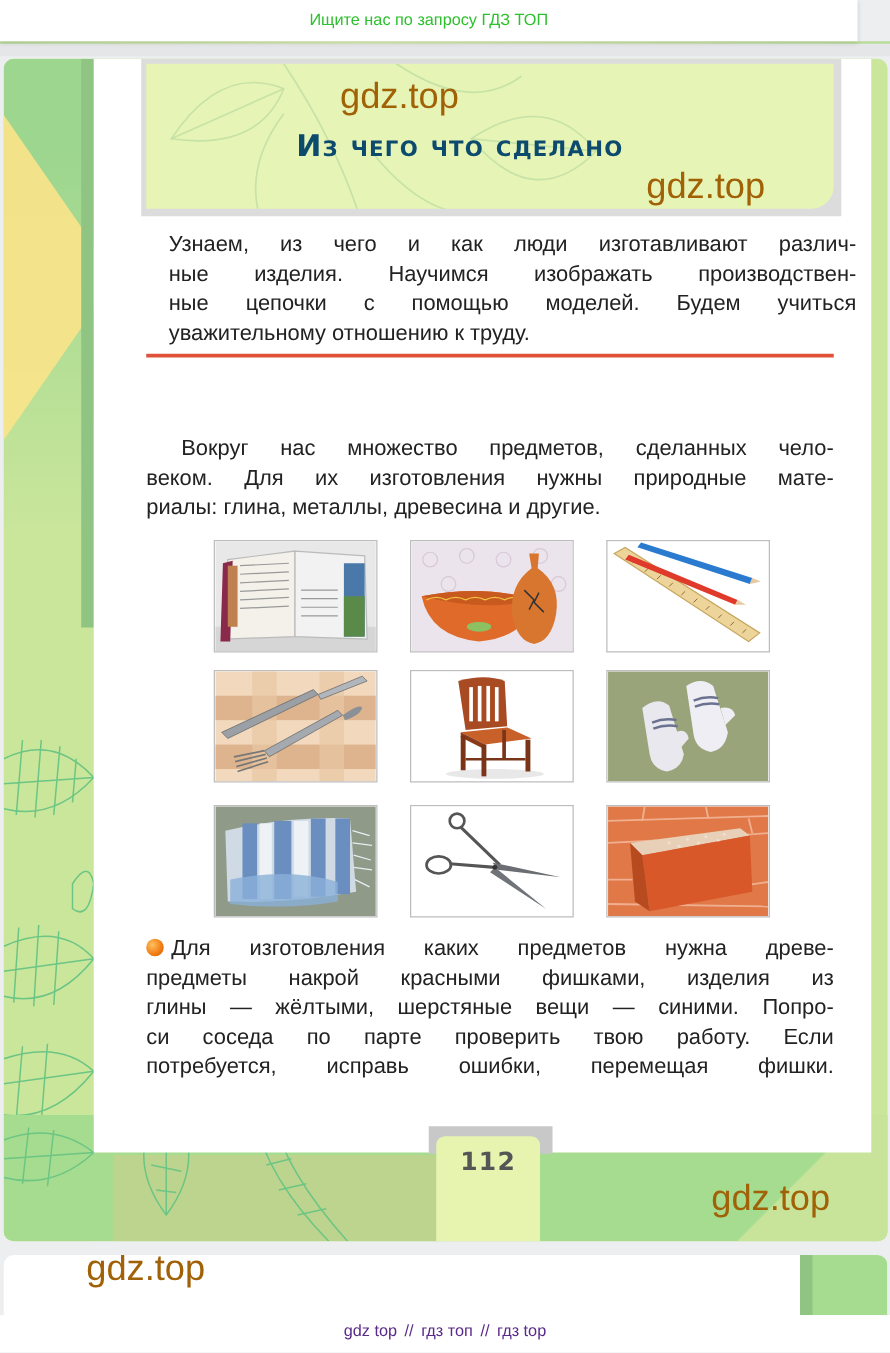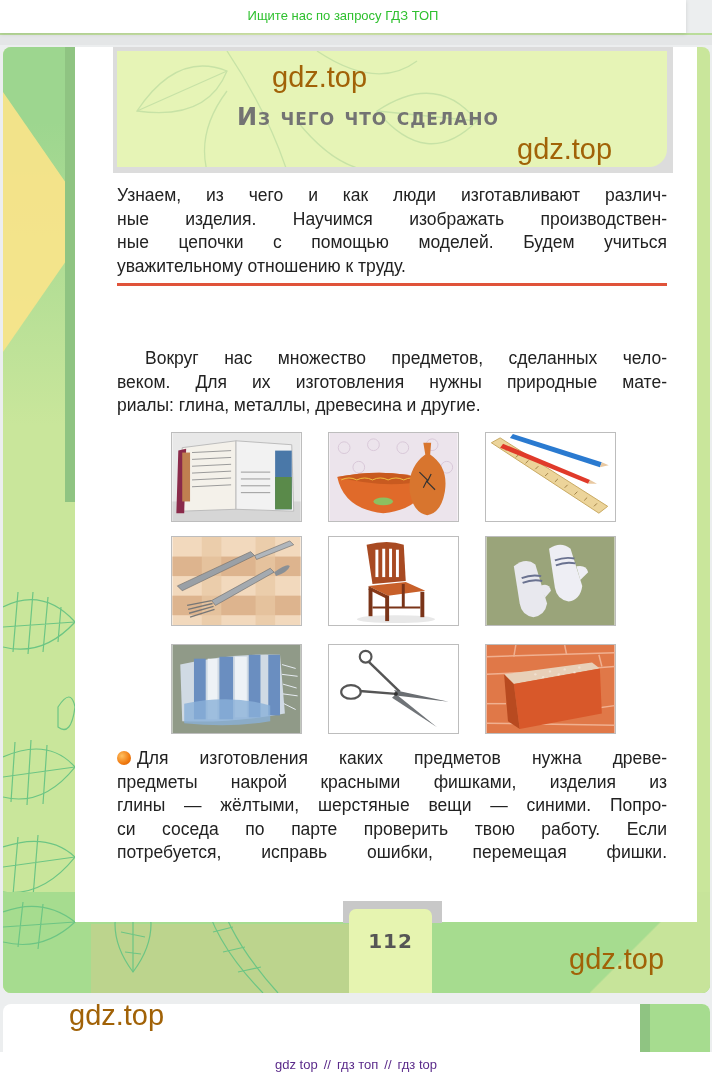--- a/index.html
+++ b/index.html
@@ -70,29 +70,29 @@
       background: #e6f4b6; border-radius: 0 0 18px 0;
       overflow: hidden;
     }
     .title-inner svg { position: absolute; left: 0; top: 0; }
     .wm { position: absolute; font-family: "Liberation Sans", sans-serif; color: #a16207; font-size: 29px; letter-spacing: 0; }
     .wm-1 { left: 155px; top: 10px; }
     .wm-2 { left: 400px; top: 82px; }
     .title-text {
       position: absolute; left: 120px; top: 52px;
       font-family: "DejaVu Sans", sans-serif; font-weight: bold;
-      font-size: 24px; color: #737373; letter-spacing: 1px;
+      font-size: 24px; color: #0c4a6e; letter-spacing: 1px;
       font-variant: small-caps;
     }
 
     .p-block { position: absolute; left: 42px; width: 550px; font-size: 17.5px; line-height: 23.5px; color: #222; text-align: justify; text-align-last: justify; }
     .line { display: block; text-align: justify; text-align-last: justify; }
     .line.last-line { text-align-last: left; }
 
-    .intro { top: 137px; }
+    .intro { top: 137px; margin-left: 18px; }
     .red-rule { position: absolute; left: 42px; top: 236px; width: 550px; height: 3px; background: #e0533a; }
     .recall { top: 246px; }
     .around { top: 300px; }
 
     .photo-grid { position: absolute; left: 96px; top: 385px; width: 446px; height: 305px; }
     .photo {
       position: absolute; width: 131px; height: 90px;
       border: 1px solid #bdbdbd; overflow: hidden; background: #fff;
     }
     .photo svg { width: 100%; height: 100%; display: block; }
@@ -104,21 +104,21 @@
       vertical-align: -1px; margin-right: 6px;
     }
 
     .page-num-tab {
       position: absolute; left: 340px; top: 854px; width: 99px; height: 22px; background: #c8c8c8;
     }
     .page-num {
       position: absolute; left: 346px; top: 862px; width: 83px; height: 84px;
       background: #e6f4b0; border-radius: 7px 7px 0 0;
       text-align: center; font-family: "DejaVu Sans", sans-serif; font-weight: bold;
-      font-size: 20px; color: #555; padding-top: 20px; letter-spacing: 1px;
+      font-size: 20px; color: #555; padding-top: 8px; letter-spacing: 1px;
     }
     .wm-page-bottom { left: 566px; top: 896px; font-size: 29px; }
 
     .next-page {
       position: absolute; left: 3px; top: 1004px; width: 707px; height: 48px;
       background: #ffffff; border-radius: 8px 8px 0 0; overflow: hidden;
     }
     .next-page .green-side {
       position: absolute; right: 0; top: 0; width: 70px; height: 48px; background: #a6dc8f;
     }

